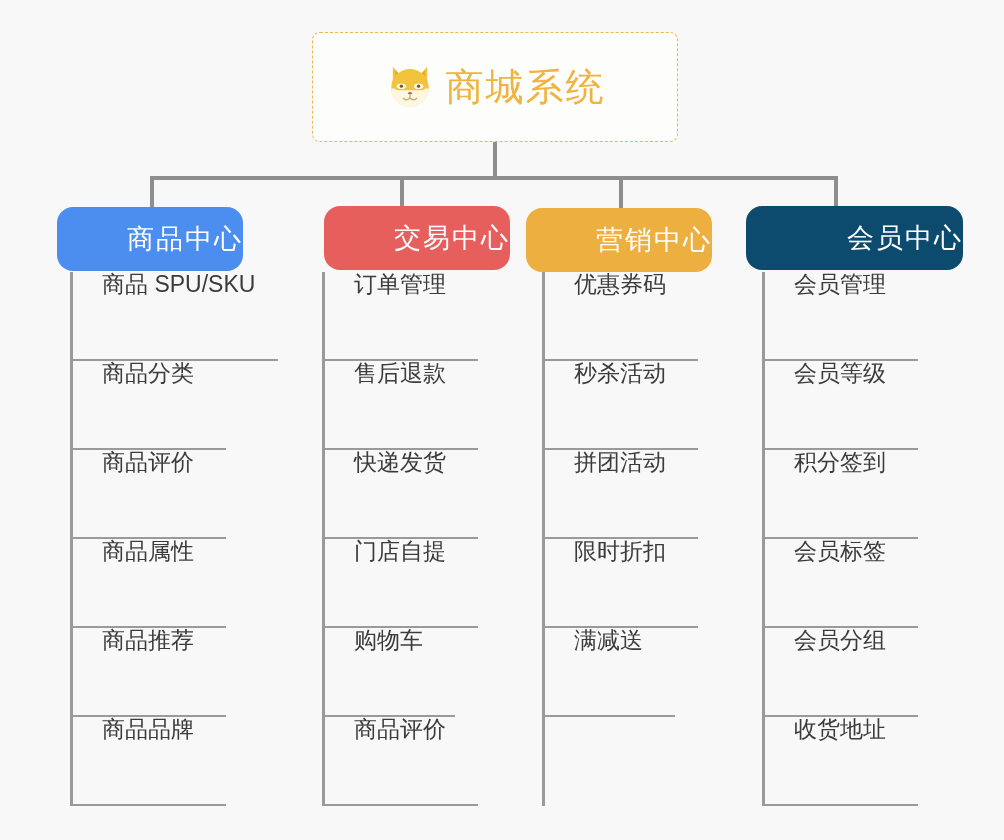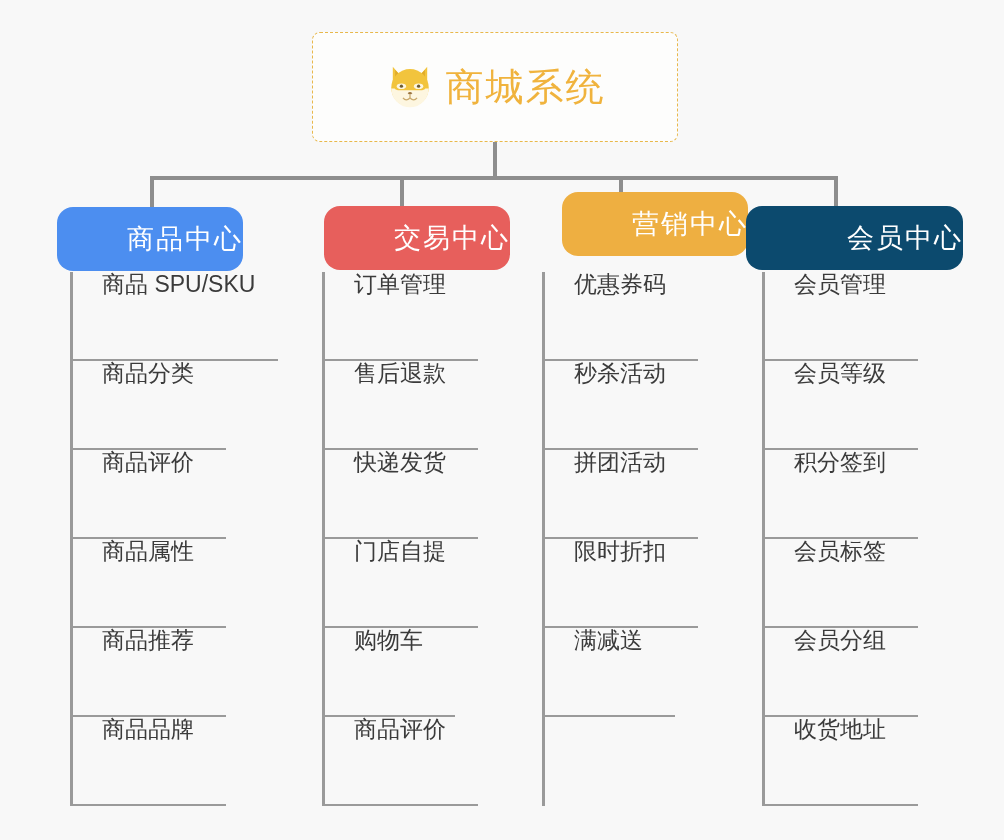--- a/index.html
+++ b/index.html
@@ -137,21 +137,21 @@
   <div class="line v-line" style="left: 400px; top: 176px; height: 32px; background: rgb(142, 142, 142);"></div>
   <div class="line v-line" style="left: 619px; top: 176px; height: 32px; background: rgb(142, 142, 142);"></div>
   <div class="line v-line" style="left: 834px; top: 176px; height: 32px; background: rgb(142, 142, 142);"></div>
 
   <div class="cat-box" style="left: 57px; top: 207px; width: 186px; background: rgb(76, 142, 240);">
     <span>商品中心</span>
   </div>
   <div class="cat-box" style="left: 308px; top: 206px; width: 186px; background: rgb(231, 95, 92); margin-left: 16px;">
     <span>交易中心</span>
   </div>
-  <div class="cat-box" style="left: 526px; top: 192px; width: 186px; background: rgb(238, 175, 65); margin-left: 36px;">
+  <div class="cat-box" style="left: 526px; top: 208px; width: 186px; background: rgb(238, 175, 65);">
     <span>营销中心</span>
   </div>
   <div class="cat-box" style="left: 746px; top: 206px; width: 217px; background: #0c4a6e;">
     <span>会员中心</span>
   </div>
 
   <div class="col" style="left:70px;">
     <div class="col-spine" style="height:534px;"></div>
     <div class="item">
       <span class="item-label">商品 SPU/SKU</span>

